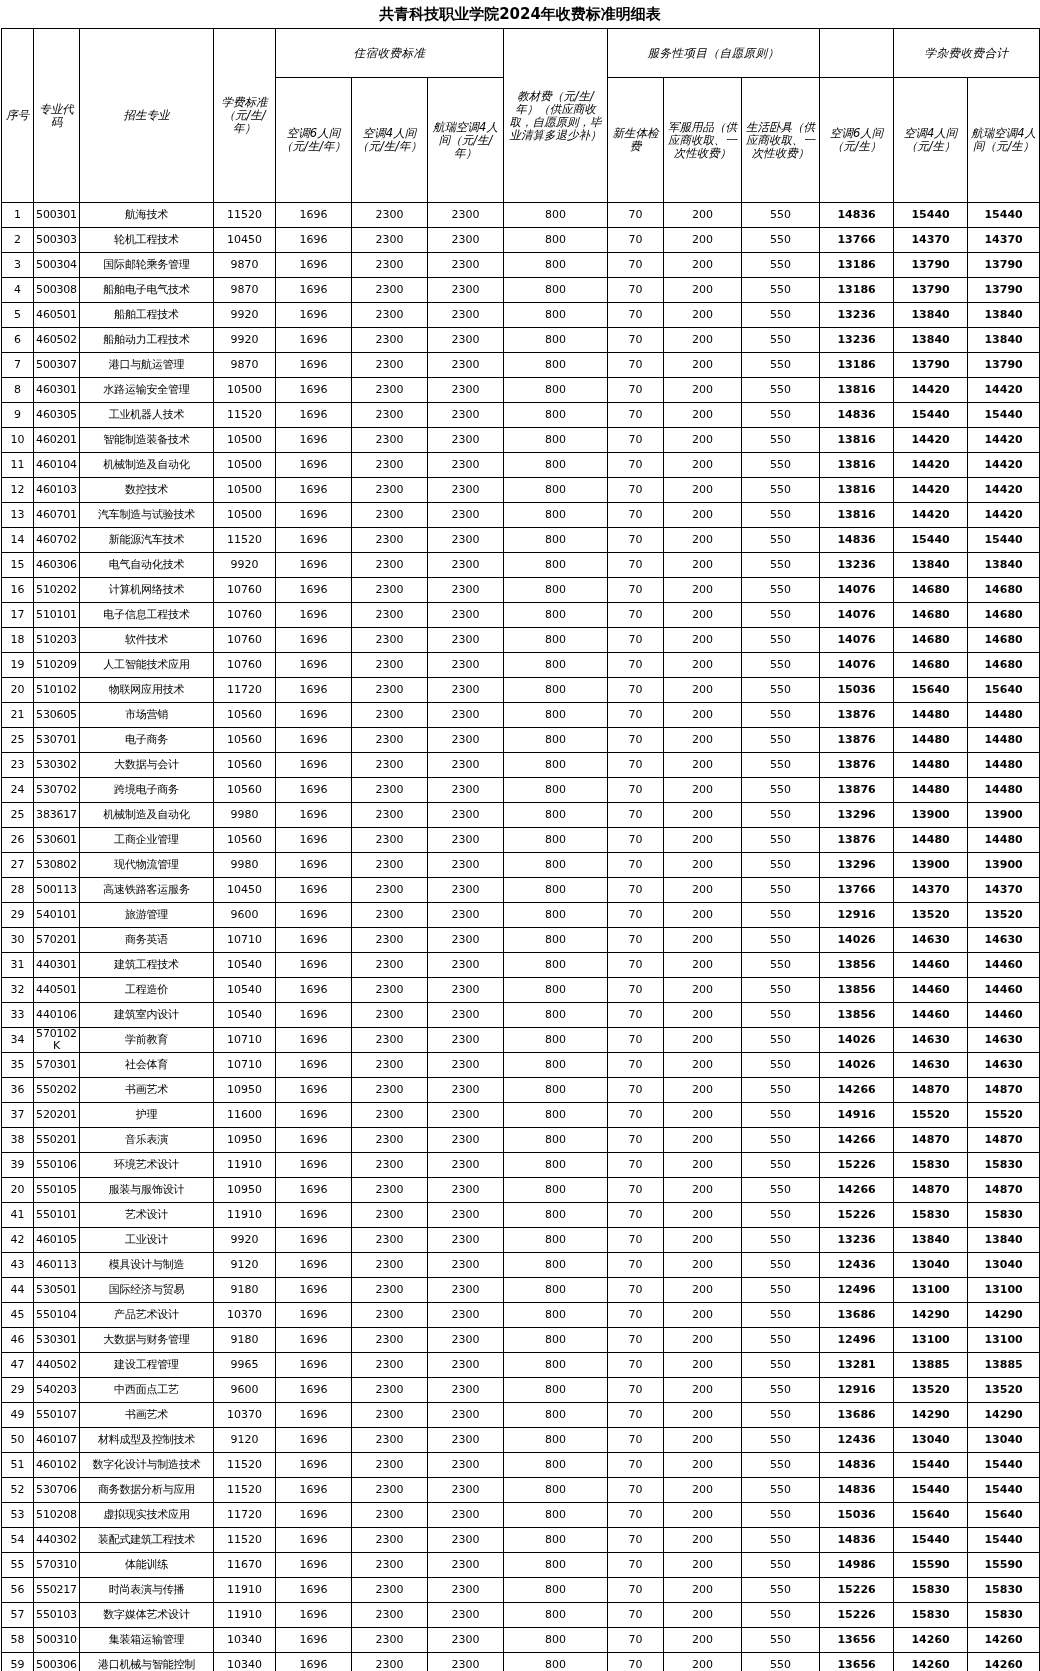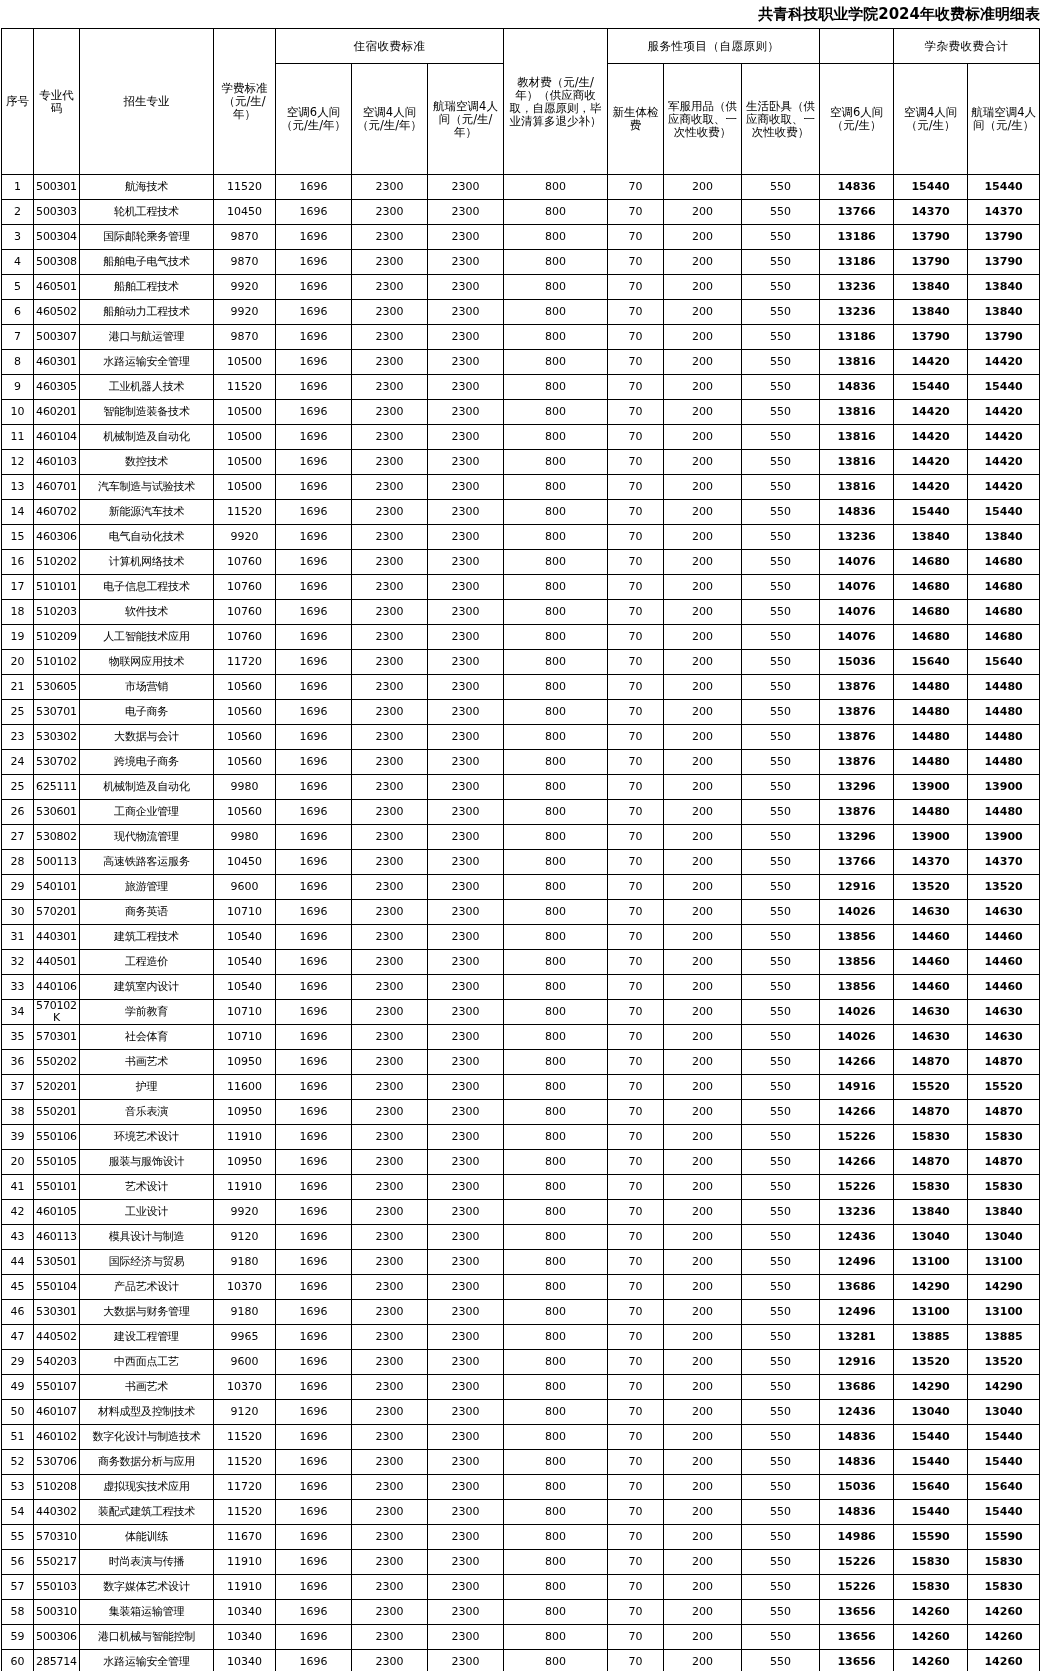--- a/index.html
+++ b/index.html
@@ -12,21 +12,21 @@
     width: 1040px;
     font-family: "DejaVu Sans", "Liberation Sans", sans-serif;
     color: #000000;
     -webkit-font-smoothing: none;
   }
   #page {
     width: 1040px;
     position: relative;
   }
   .doc-title {
-    text-align: right;
+    text-align: center;
     font-size: 15px;
     font-weight: bold;
     line-height: 28px;
     height: 28px;
     font-family: "DejaVu Sans", "Liberation Sans", sans-serif;
     letter-spacing: 0px;
   }
   table.fee {
     border-collapse: collapse;
     table-layout: fixed;
@@ -41,21 +41,22 @@
     line-height: 12px;
     text-align: center;
     vertical-align: middle;
     overflow: hidden;
     word-break: break-all;
   }
   table.fee thead th {
     font-weight: normal;
     font-size: 11.5px;
     line-height: 13px;
-    padding: 7px 2px;
+    padding: 14px 2px;
+    font-style: italic;
   }
   th.grp {
     font-weight: bold;
     font-size: 13px;
     height: 20px;
     line-height: 18px;
     letter-spacing: 0.5px;
   }
   th.grp-empty { }
   th.leaf {
@@ -518,21 +519,21 @@
           <td class="c-num">800</td>
           <td class="c-num">70</td>
           <td class="c-num">200</td>
           <td class="c-num">550</td>
           <td class="c-sum">13876</td>
           <td class="c-sum">14480</td>
           <td class="c-sum">14480</td>
         </tr>
         <tr>
           <td class="c-idx">25</td>
-          <td class="c-code">625111</td>
+          <td class="c-code">383617</td>
           <td class="c-name">机械制造及自动化</td>
           <td class="c-num">9980</td>
           <td class="c-num">1696</td>
           <td class="c-num">2300</td>
           <td class="c-num">2300</td>
           <td class="c-num">800</td>
           <td class="c-num">70</td>
           <td class="c-num">200</td>
           <td class="c-num">550</td>
           <td class="c-sum">13296</td>

